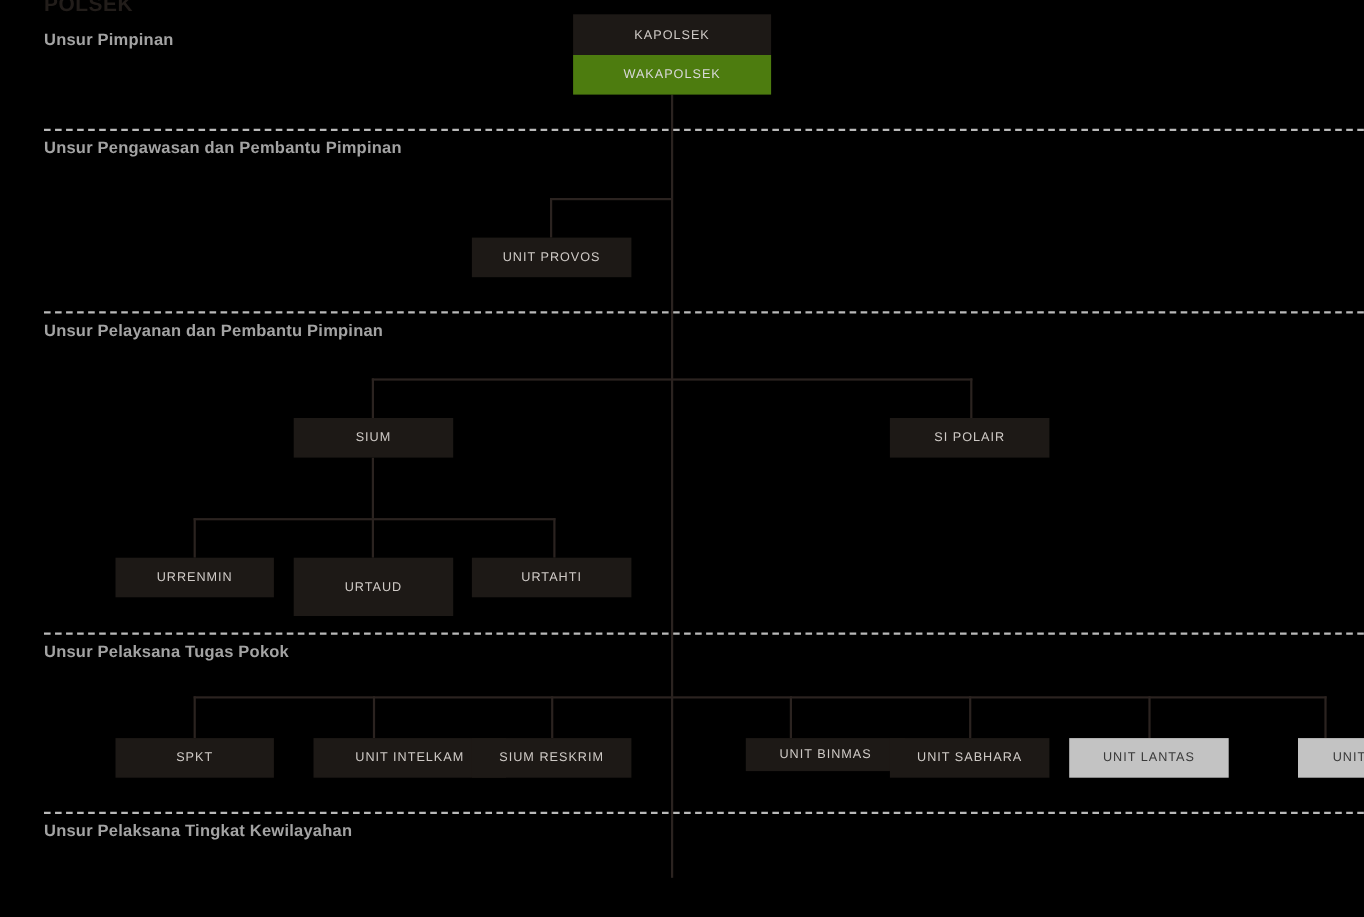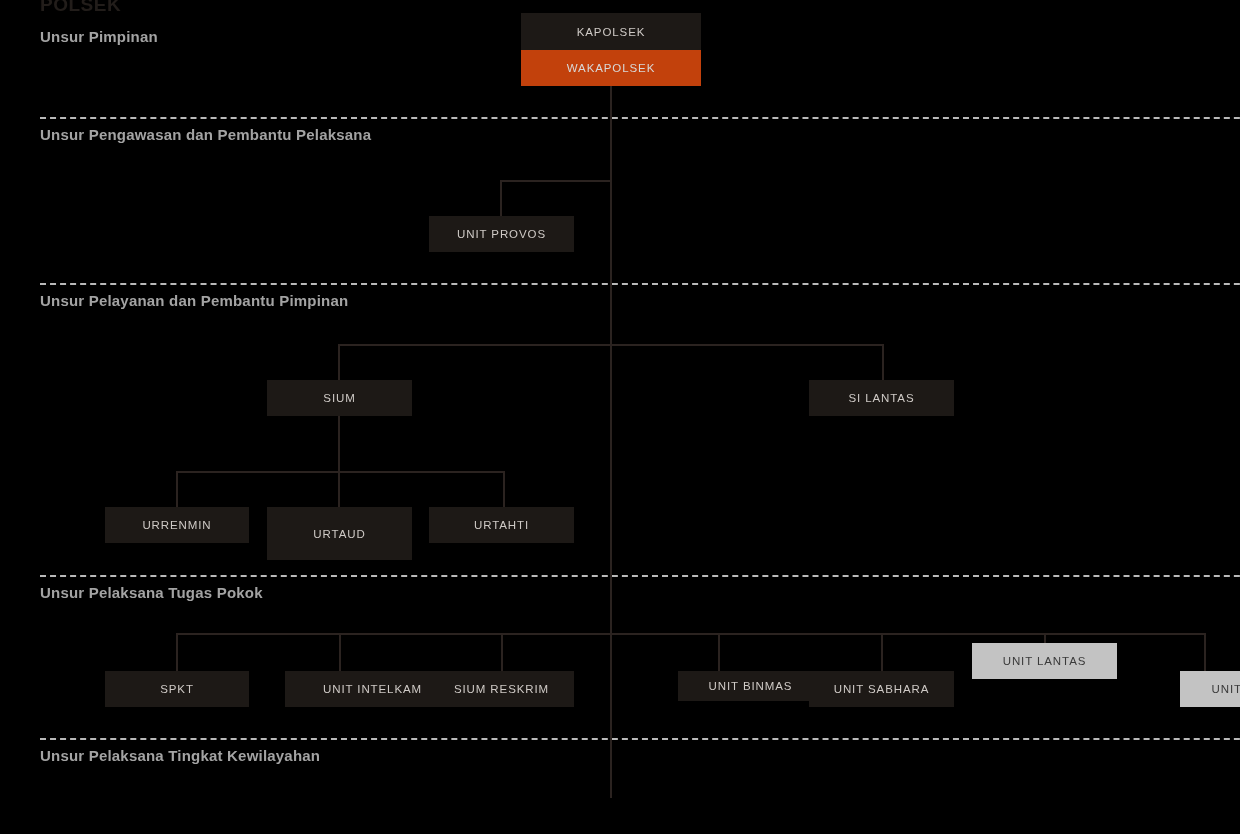--- a/index.html
+++ b/index.html
@@ -73,42 +73,42 @@
     letter-spacing: 0.9px;
     text-align: right;
     padding: 0 6px;
     white-space: nowrap;
   }
   .node.dark {
     background: #1d1916;
     color: #cfcac6;
   }
   .node.mid {
-    background: #c2410c;
+    background: #4d7c0f;
     color: #d8d8d8;
   }
   .node.light {
     background: #c3c3c3;
     color: #3a3a3a;
   }
 </style>
 </head>
 <body>
 
 <div id="chart">
 
   <div class="page-title">POLSEK</div>
 
   <div class="divider" style="top:117px"></div>
   <div class="divider" style="top:283px"></div>
   <div class="divider" style="top:575px"></div>
   <div class="divider" style="top:738px"></div>
 
   <div class="section-label" style="top:28px">Unsur Pimpinan</div>
-  <div class="section-label" style="top:126px">Unsur Pengawasan dan Pembantu Pelaksana</div>
+  <div class="section-label" style="top:126px">Unsur Pengawasan dan Pembantu Pimpinan</div>
   <div class="section-label" style="top:292px">Unsur Pelayanan dan Pembantu Pimpinan</div>
   <div class="section-label" style="top:584px">Unsur Pelaksana Tugas Pokok</div>
   <div class="section-label" style="top:747px">Unsur Pelaksana Tingkat Kewilayahan</div>
 
   <div class="line-v" style="left:570px; top:86px;  height:712px"></div>
 
   <div class="line-h" style="left:460px; top:180px; width:111px"></div>
   <div class="line-v" style="left:460px; top:180px; height:36px"></div>
 
   <div class="line-h" style="left:298px; top:344px; width:546px"></div>
@@ -129,28 +129,28 @@
   <div class="line-v" style="left:841px; top:633px; height:38px"></div>
   <div class="line-v" style="left:1004px;top:633px; height:38px"></div>
   <div class="line-v" style="left:1164px;top:633px; height:38px"></div>
 
   <div class="node dark" style="left:481px; top:13px;  width:180px; height:37px">KAPOLSEK</div>
   <div class="node mid" style="left:481px; top:50px;  width:180px; height:36px">WAKAPOLSEK</div>
 
   <div class="node dark" style="left:389px; top:216px; width:145px; height:36px">UNIT PROVOS</div>
 
   <div class="node dark" style="left:227px; top:380px; width:145px; height:36px">SIUM</div>
-  <div class="node dark" style="left:769px; top:380px; width:145px; height:36px">SI LANTAS</div>
+  <div class="node dark" style="left:769px; top:380px; width:145px; height:36px">SI POLAIR</div>
 
   <div class="node dark" style="left:65px;  top:507px; width:144px; height:36px">URRENMIN</div>
   <div class="node dark" style="left:227px; top:507px; width:145px; height:53px">URTAUD</div>
   <div class="node dark" style="left:389px; top:507px; width:145px; height:36px">URTAHTI</div>
 
   <div class="node dark" style="left:65px;   top:671px; width:144px; height:36px">SPKT</div>
   <div class="node dark" style="left:245px;  top:671px; width:175px; height:36px">UNIT INTELKAM</div>
   <div class="node dark" style="left:389px;  top:671px; width:145px; height:36px">SIUM RESKRIM</div>
   <div class="node dark" style="left:638px;  top:671px; width:145px; height:30px">UNIT BINMAS</div>
   <div class="node dark" style="left:769px;  top:671px; width:145px; height:36px">UNIT SABHARA</div>
-  <div class="node light" style="left:932px;  top:643px; width:145px; height:36px">UNIT LANTAS</div>
+  <div class="node light" style="left:932px;  top:671px; width:145px; height:36px">UNIT LANTAS</div>
   <div class="node light" style="left:1140px; top:671px; width:145px; height:36px">UNIT POLAIR</div>
 
 
 </div>
 
 </body></html>

